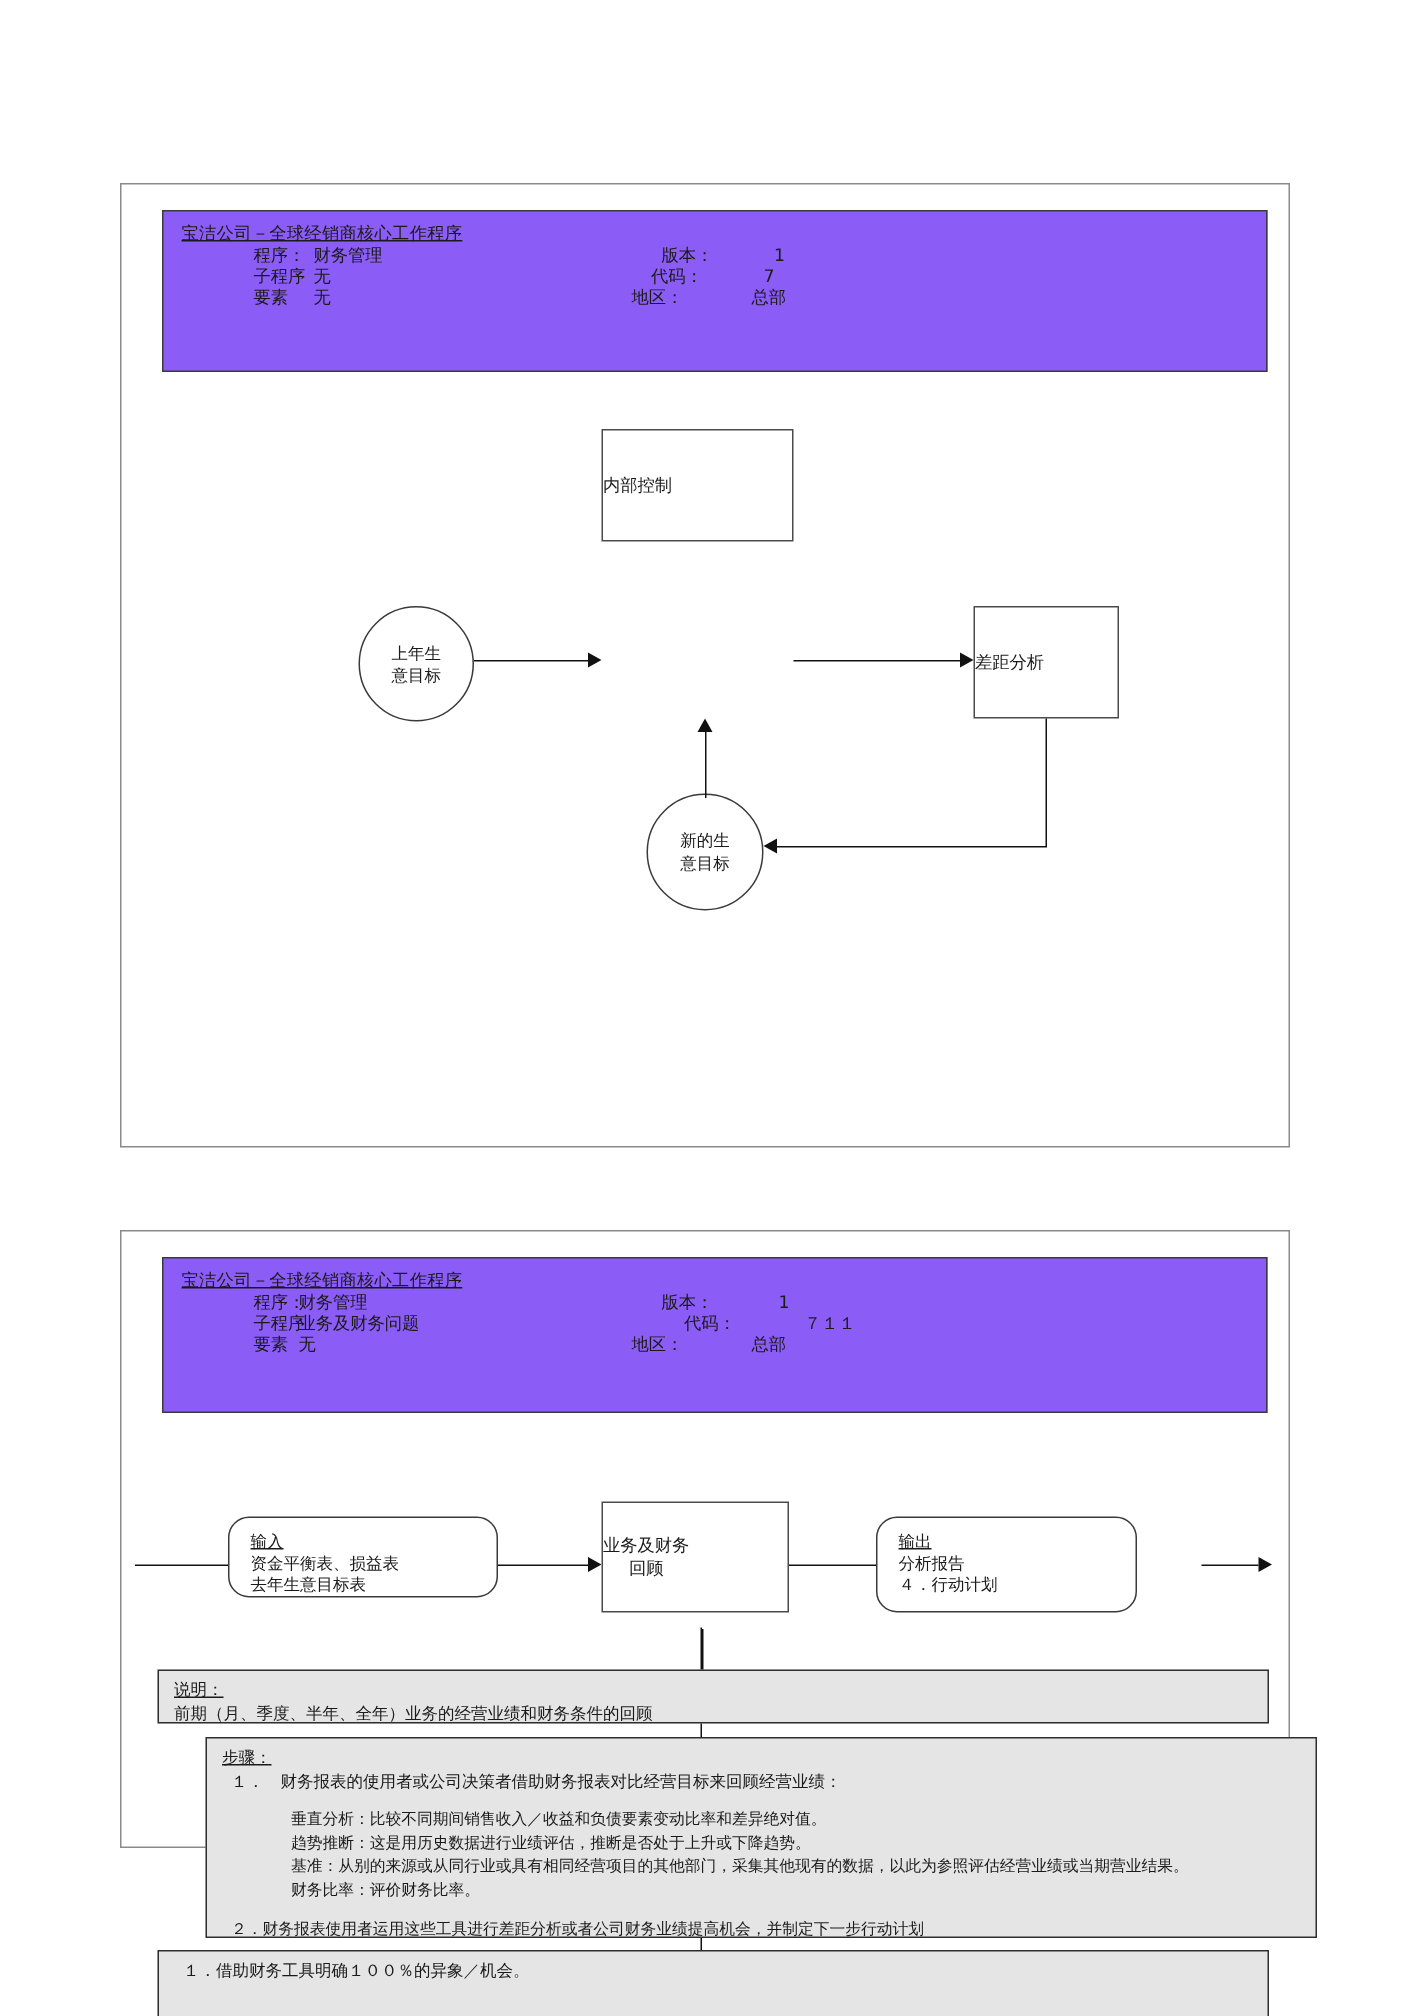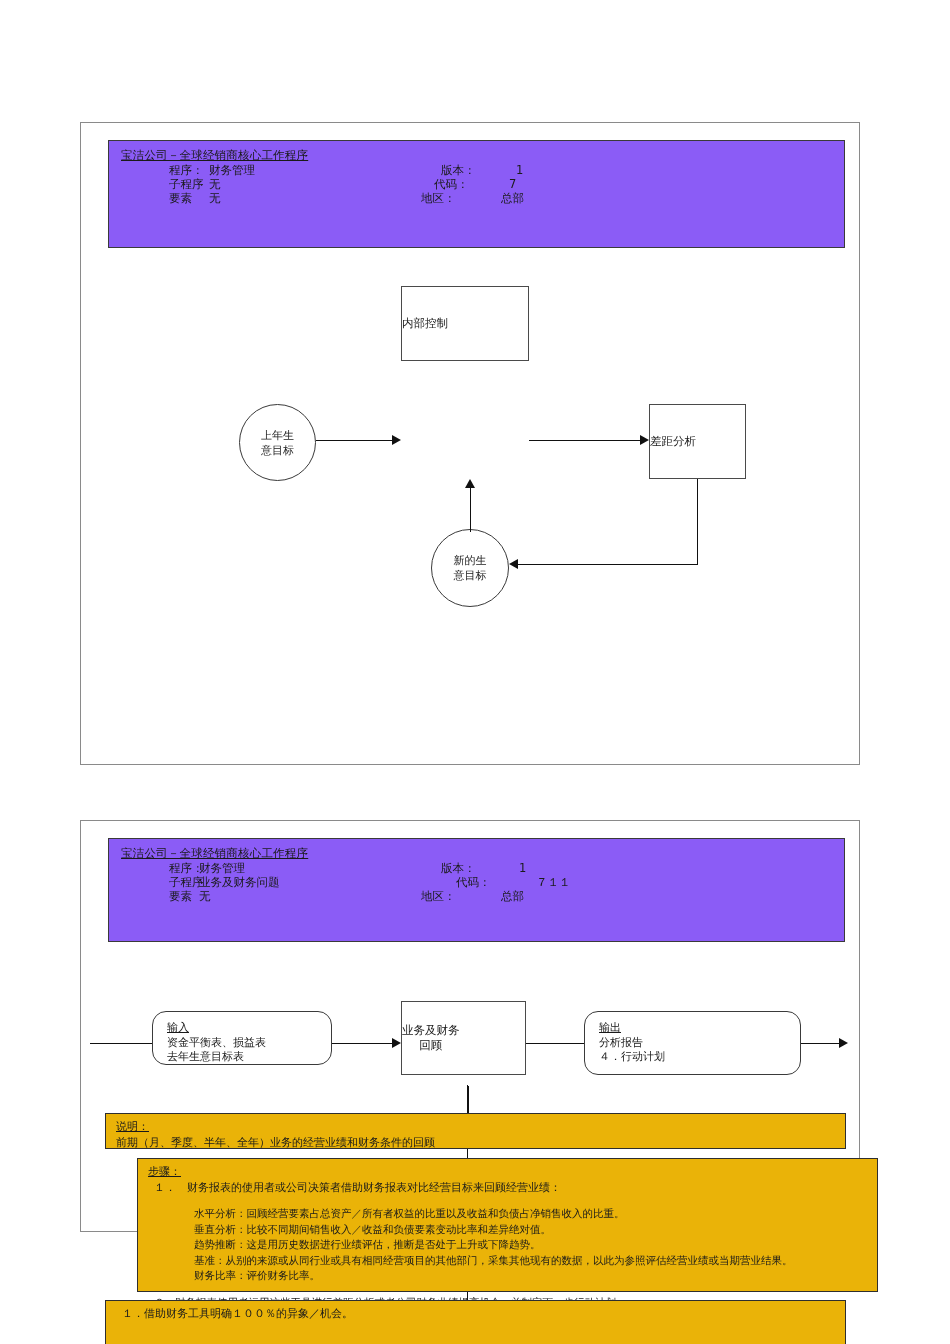--- a/index.html
+++ b/index.html
@@ -90,21 +90,21 @@
     position: absolute; width: 0; height: 0;
     border-left: 5px solid transparent;
     border-right: 5px solid transparent;
     border-bottom: 9px solid #111;
   }
 
   
   .sec {
     position: absolute;
     border: 1px solid #2e2e2e;
-    background: #eab308;
+    background: #e5e5e5;
     padding: 5px 6px 4px 10px;
     font-size: 11px;
     line-height: 15.5px;
   }
   .sec-title { text-decoration: underline; }
   .sec p { margin: 0; white-space: nowrap; }
   .ind1 { padding-left: 6px; }
   .ind2 { padding-left: 46px; }
   .gap { height: 11px; }
   .thin { font-size: 10.5px; }
@@ -214,21 +214,21 @@
 
   <div class="box" style="left:320px; top:180px; width:125px; height:74px;">
     <div>
       <div>业务及财务</div>
       <div>回顾</div>
     </div>
   </div>
 
   <div class="hline" style="left:445px; top:222px; width:58px;"></div>
 
-  <div class="rbox" style="left:503px; top:190px; width:217px; height:64px;">
+  <div class="rbox" style="left:503px; top:190px; width:174px; height:64px;">
     <div class="u">输出</div>
     <div>分析报告</div>
     <div>４．行动计划</div>
   </div>
 
   <div class="hline" style="left:720px; top:222px; width:38px;"></div>
   <div class="arrow-r" style="left:758px; top:217px;"></div>
 
   <div class="vline" style="left:387px; top:265px; height:30px;"></div>
 </div>
@@ -237,21 +237,20 @@
 
 <div class="sec" style="left:105px; top:1113px; width:741px; height:36px;">
   <p class="sec-title">说明：</p>
   <p>前期（月、季度、半年、全年）业务的经营业绩和财务条件的回顾</p>
 </div>
 
 <div class="sec" style="left:105px; top:1158px; width:741px; height:134px;margin-left:32px;">
   <p class="sec-title">步骤：</p>
   <p class="ind1">１．　财务报表的使用者或公司决策者借助财务报表对比经营目标来回顾经营业绩：</p>
   <div class="gap"></div>
-  <p class="ind2 thin">水平分析：回顾经营要素占总资产／所有者权益的比重以及收益和负债占净销售收入的比重。</p>
   <p class="ind2 thin">垂直分析：比较不同期间销售收入／收益和负债要素变动比率和差异绝对值。</p>
   <p class="ind2 thin">趋势推断：这是用历史数据进行业绩评估，推断是否处于上升或下降趋势。</p>
   <p class="ind2 thin">基准：从别的来源或从同行业或具有相同经营项目的其他部门，采集其他现有的数据，以此为参照评估经营业绩或当期营业结果。</p>
   <p class="ind2 thin">财务比率：评价财务比率。</p>
   <div class="gap"></div>
   <p class="ind1 thin">２．财务报表使用者运用这些工具进行差距分析或者公司财务业绩提高机会，并制定下一步行动计划</p>
 </div>
 
 <div class="sec" style="left:105px; top:1300px; width:741px; height:48px;">
   <p class="ind1">１．借助财务工具明确１００％的异象／机会。</p>

